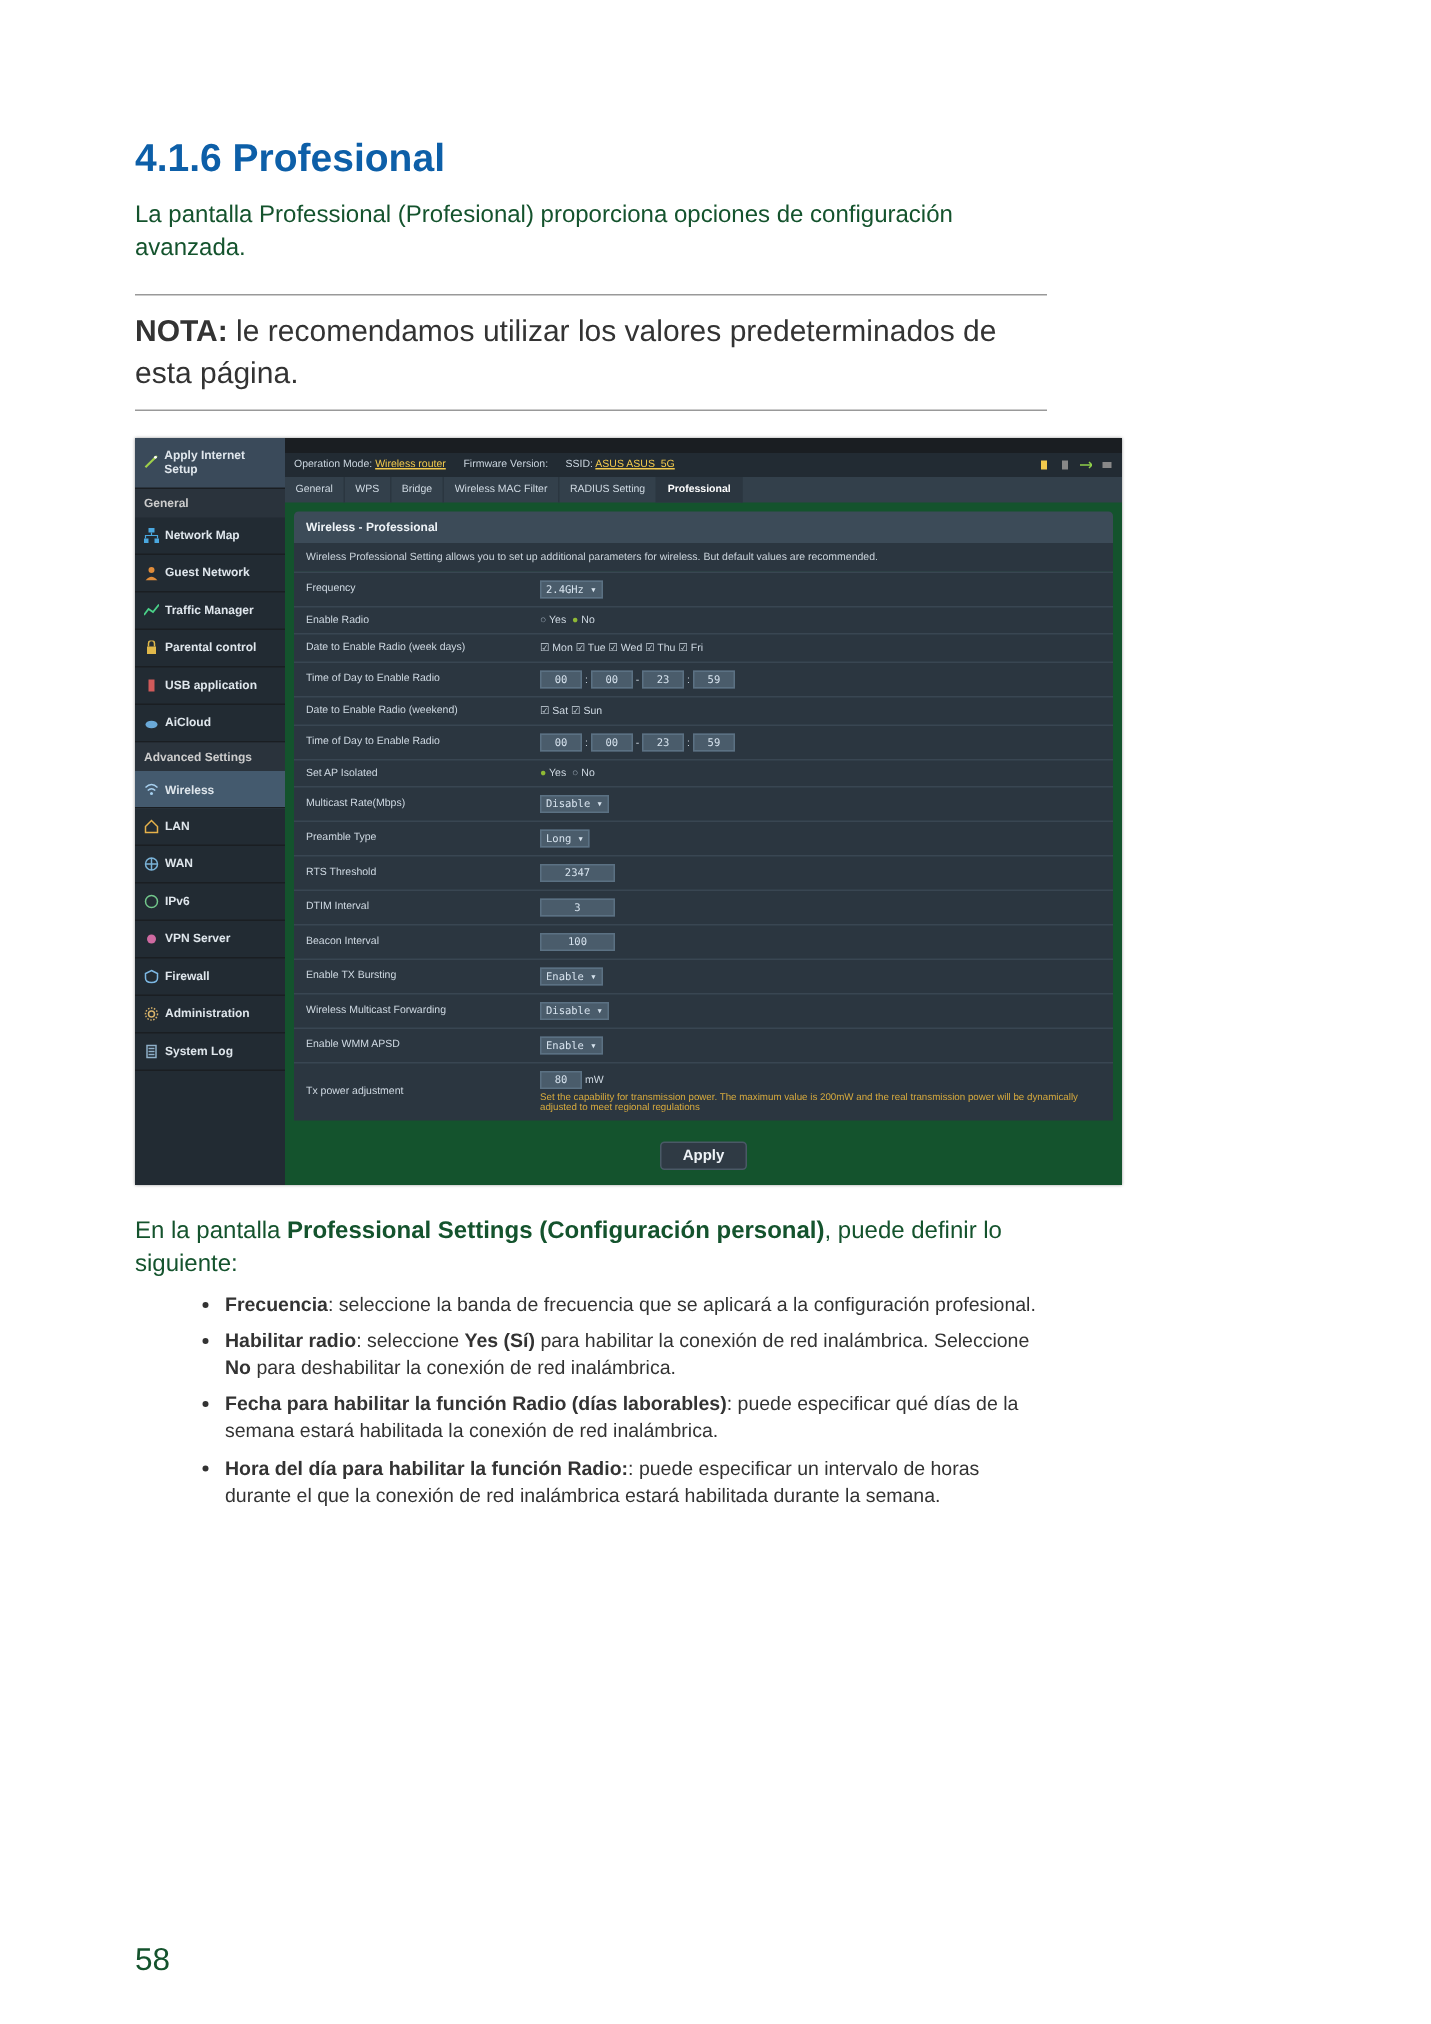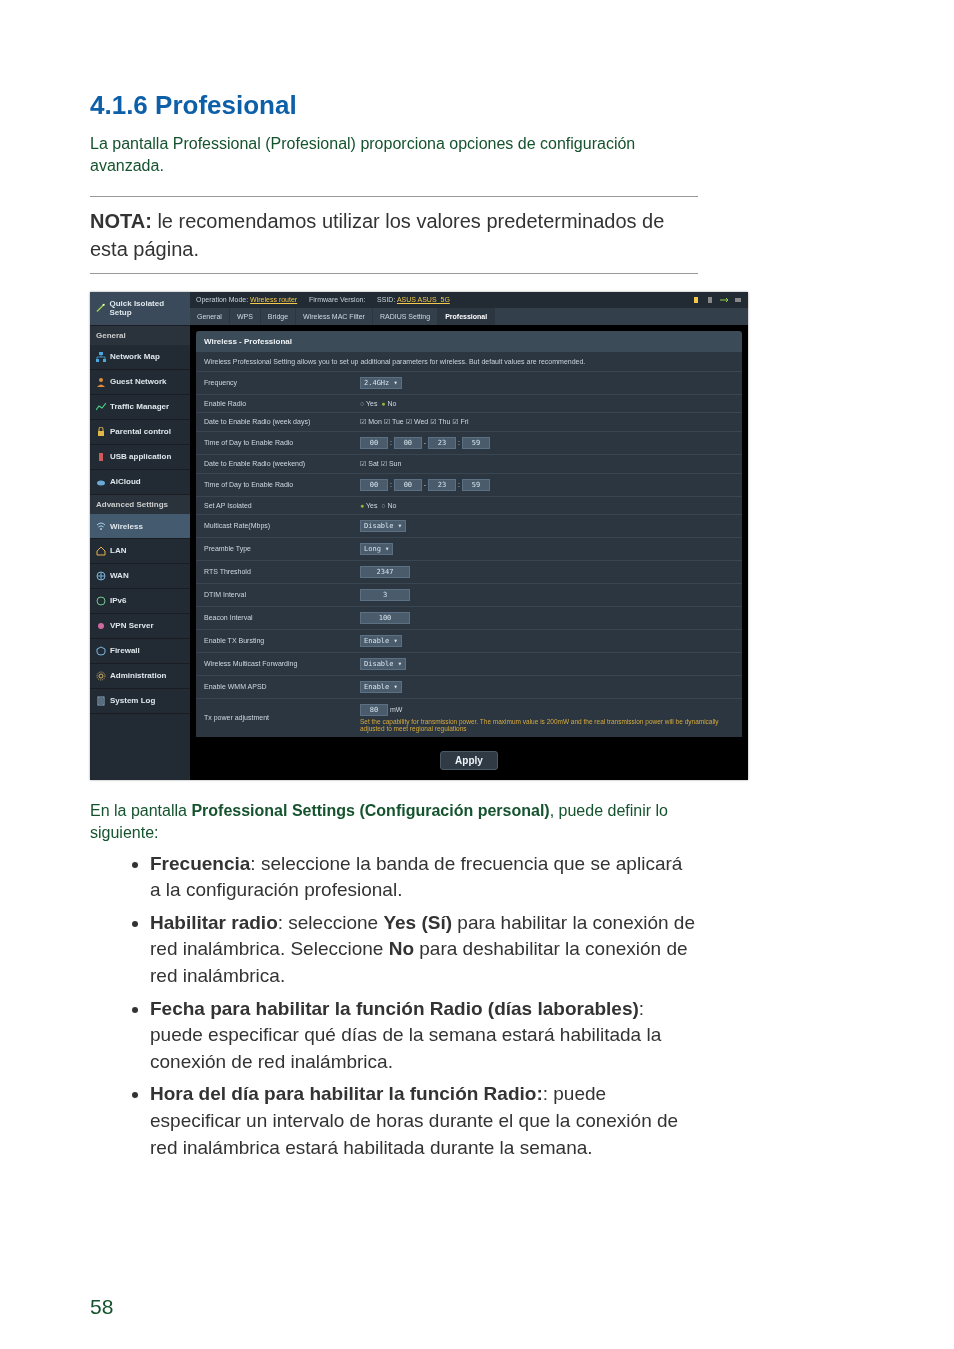--- a/index.html
+++ b/index.html
@@ -80,23 +80,24 @@
       background: #445a6e;
       align-items: flex-end;
     }
     .sb-icon {
       width: 10px;
       height: 10px;
       display: inline-block;
     }
     .main-area {
       flex: 1;
-      background: #000000;
+      background: #14532d;
       display: flex;
       flex-direction: column;
+      margin-top: 10px;
     }
     .top-bar {
       background: #222b33;
       padding: 4px 6px;
       display: flex;
       justify-content: space-between;
       color: #c9d4de;
       font-size: 7px;
     }
     .top-bar .links a { color: #f2c94c; text-decoration: underline; margin-right: 4px;}
@@ -194,21 +195,21 @@
       font-weight: bold;
       font-size: 10px;
     }
     
     .bullets {
       list-style: disc;
       padding-left: 60px;
       margin: 6px 0 0 0;
     }
     .bullets li {
-      font-size: 19px;
+      font-size: 13px;
       line-height: 1.4;
       margin-bottom: 6px;
     }
     .page-num {
       position: absolute;
       left: 90px;
       bottom: 30px;
       font-size: 21px;
       color: #14532d;
     }
@@ -233,21 +234,21 @@
   <div class="router-ui">
 
     <div class="sidebar">
       <div class="sb-item quick">
         <span class="sb-icon">
           <svg viewBox="0 0 10 10">
                 <path d="M1 9 L9 1" stroke="#9fd04a" stroke-width="1.5"></path>
                 <circle cx="8" cy="2" r="1" fill="#fff"></circle>
               </svg>
         </span>
-        <span>Quick Isolated Setup</span>
+        <span>Apply Internet Setup</span>
       </div>
       <div class="sb-section">General</div>
 
       <div class="sb-item">
         <span class="sb-icon"><svg viewBox="0 0 10 10">
                 <rect x="3" y="0" width="4" height="3" fill="#4aa8e0"></rect>
                 <rect x="0" y="7" width="3" height="3" fill="#4aa8e0"></rect>
                 <rect x="7" y="7" width="3" height="3" fill="#4aa8e0"></rect>
                 <path d="M5 3 L5 5 L1 5 L1 7 M5 5 L9 5 L9 7" stroke="#4aa8e0" stroke-width="0.8" fill="none"></path>
               </svg></span>

